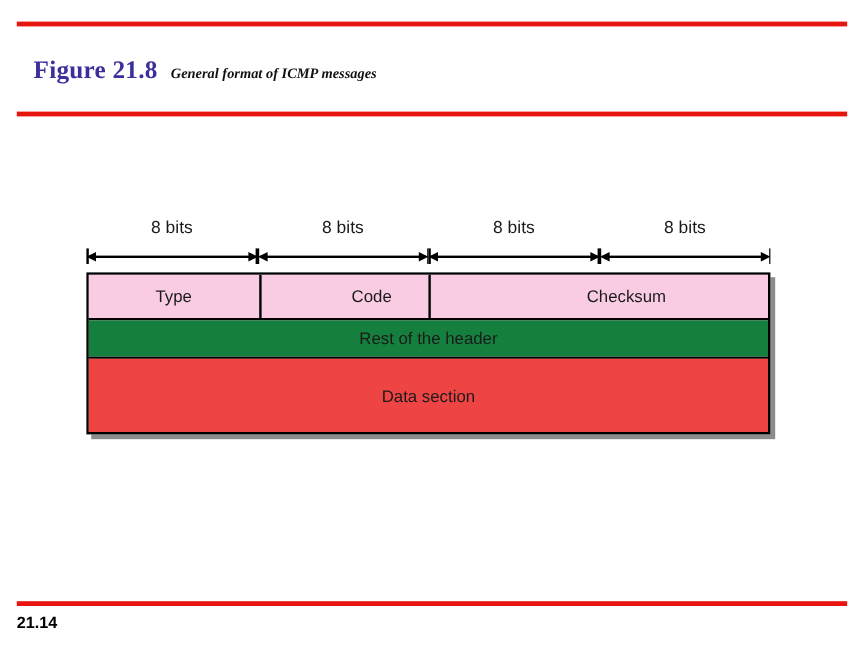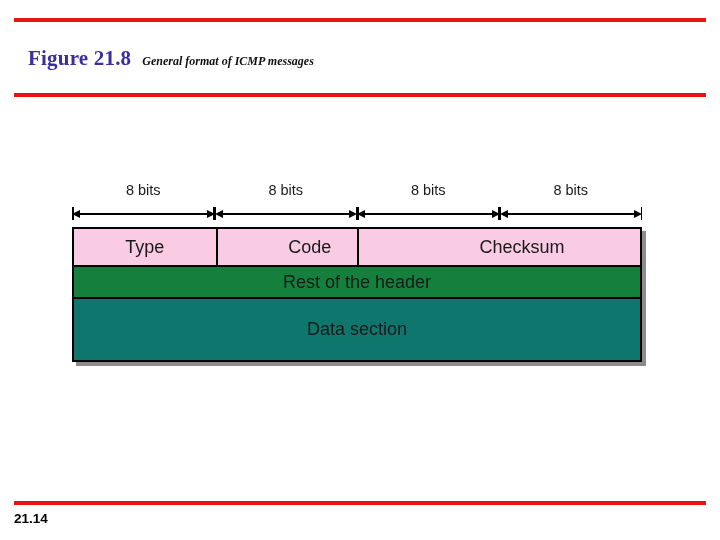--- a/index.html
+++ b/index.html
@@ -126,21 +126,21 @@
   }
   .row {
     display: flex;
     box-sizing: border-box;
   }
   .cell {
     display: flex;
     align-items: center;
     justify-content: center;
     box-sizing: border-box;
-    font-size: 18px;
+    font-size: 14px;
     color: #1a1a1a;
     font-family: "Liberation Sans", sans-serif;
   }
   .row-header {
     height: 38px;
     border-bottom: 2.5px solid #000;
   }
   .row-header .cell {
     background: #f9cce4;
     height: 100%;
@@ -155,21 +155,21 @@
   }
   .row-rest .cell {
     background: #15803d;
     width: 100%;
     height: 100%;
   }
   .row-data {
     height: 61px;
   }
   .row-data .cell {
-    background: #0f766e;
+    background: #ef4444;
     width: 100%;
     height: 100%;
   }
 
   .page-number {
     position: absolute;
     left: 14px;
     top: 511px;
     font-size: 13.5px;
     font-weight: bold;

